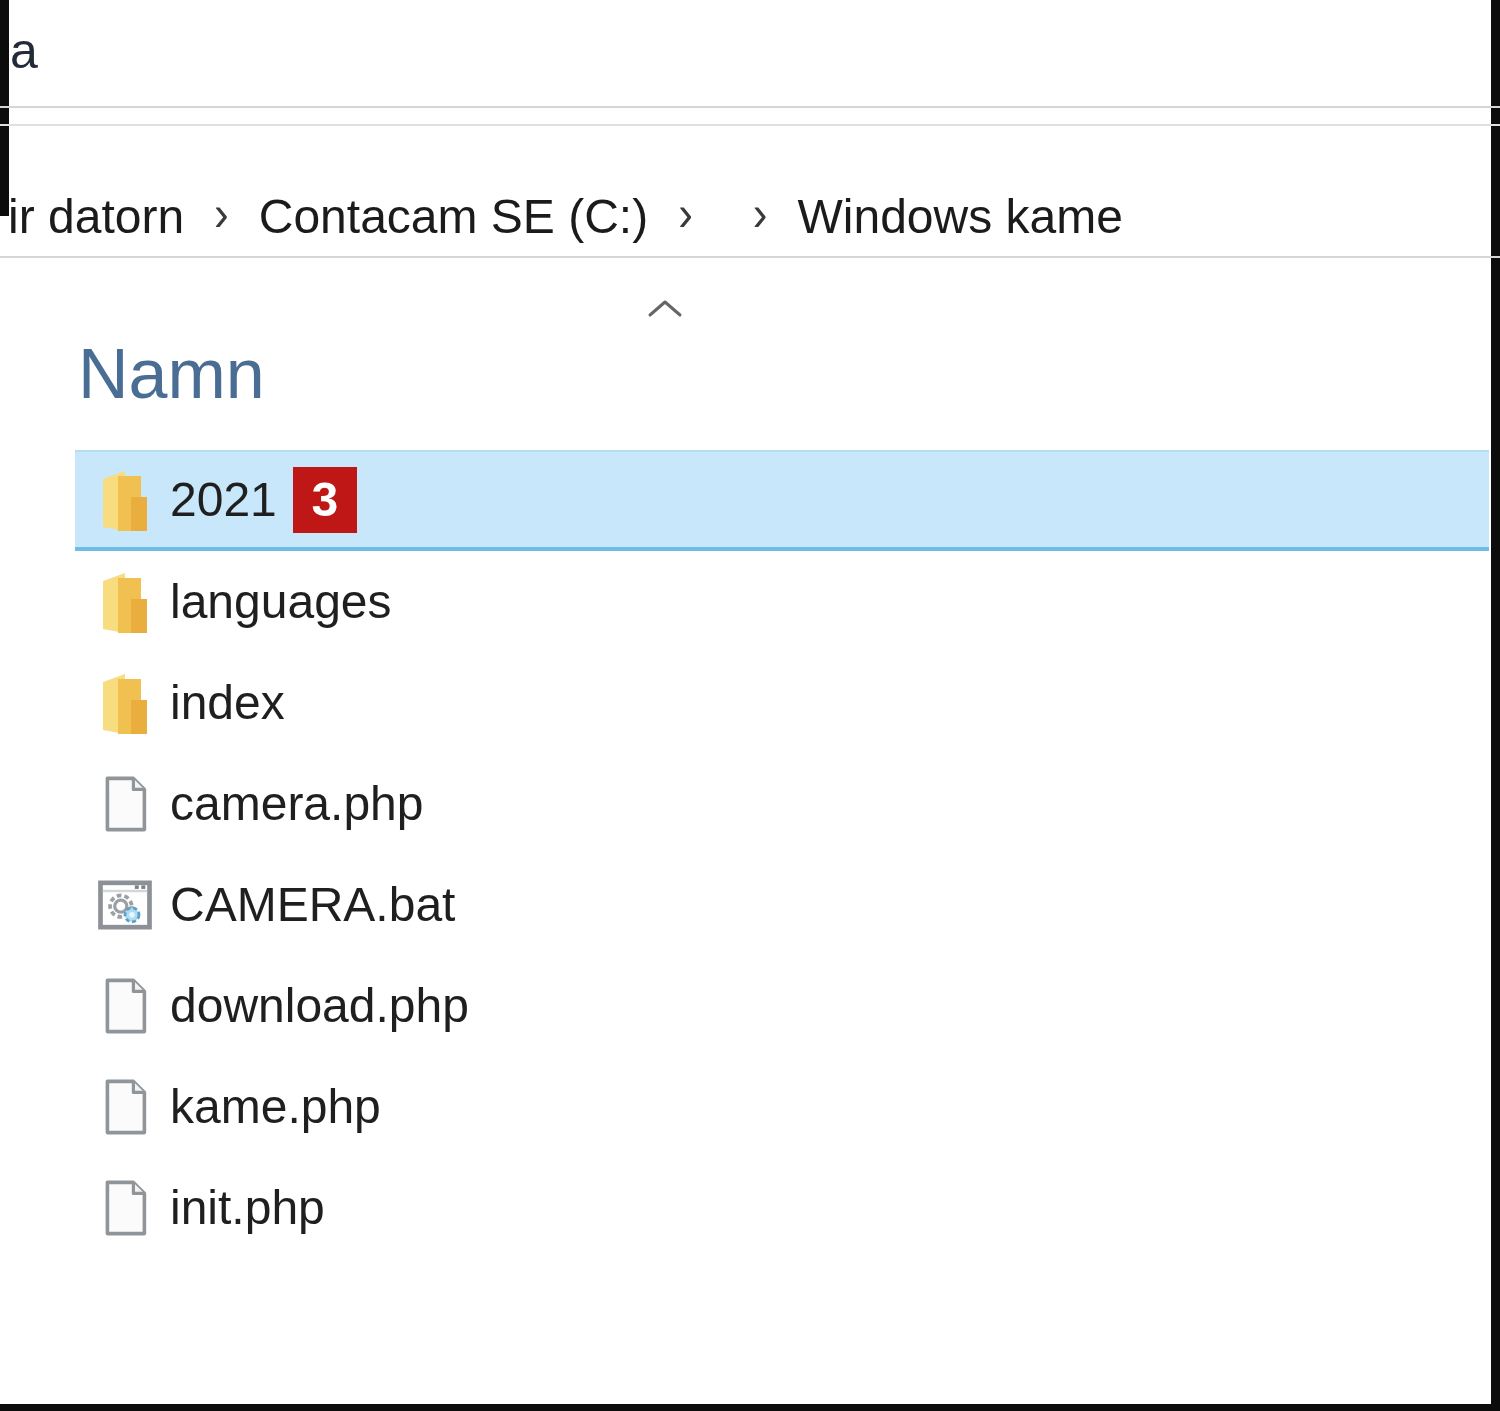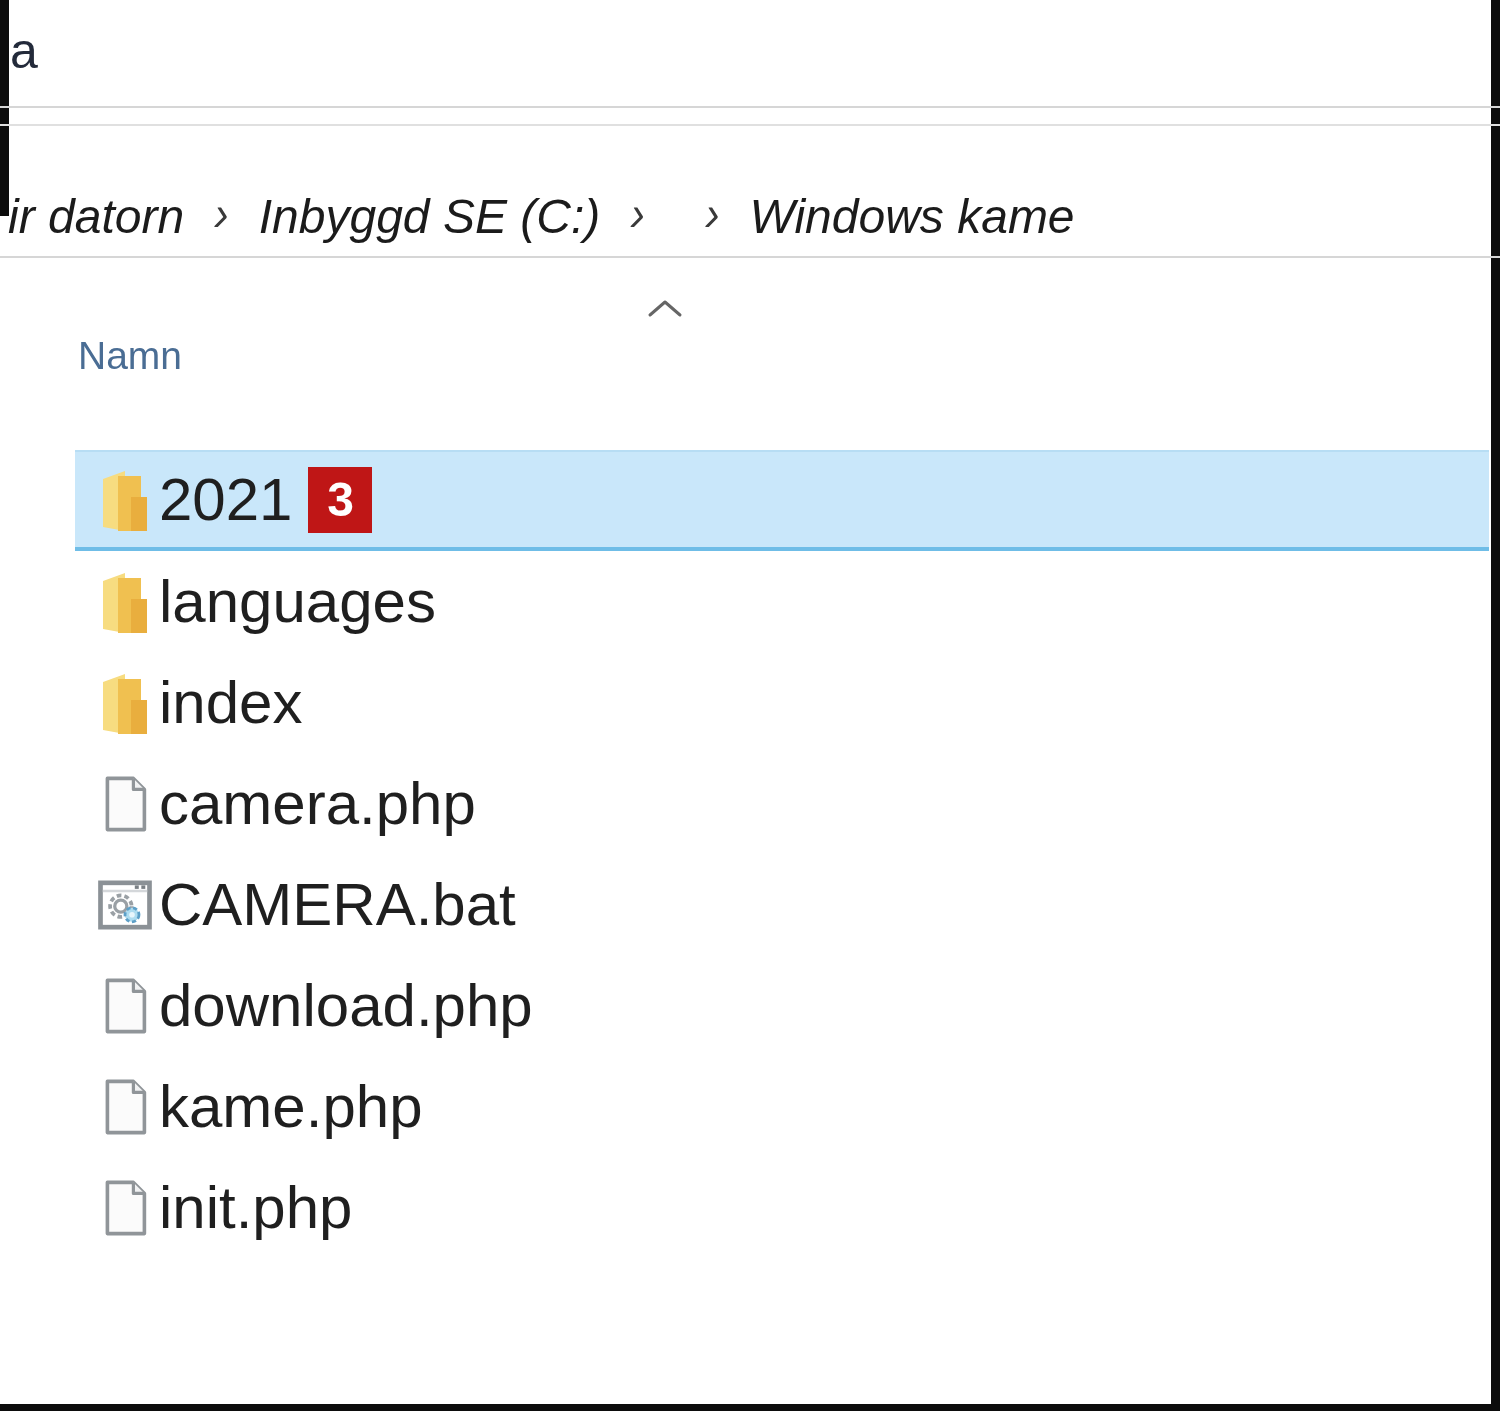--- a/index.html
+++ b/index.html
@@ -25,34 +25,34 @@
   .hline2{top:124px;background:#e0e0e0;}
   .hline3{top:256px;}
 
   
   .breadcrumb{
     position:absolute;left:8px;top:126px;right:10px;height:132px;
     display:flex;align-items:center;padding-top:24px;
     font-size:48px;color:var(--breadcrumb-text);
     white-space:nowrap;overflow:hidden;
   }
-  .crumb{display:flex;align-items:center;font-style:italic;}
+  .crumb{display:flex;align-items:center;}
   .crumb-label{cursor:default;}
   .sep{
     font-size:44px;color:#3a3a3a;margin:0 30px;transform:scaleY(1.15);
     position:relative;top:-3px;
   }
   .crumb:last-child .sep{display:none;}
 
   
   .sort-icon{position:absolute;left:646px;top:297px;}
 
   
   .col-header{
-    position:absolute;left:78px;top:334px;font-size:39px;
+    position:absolute;left:78px;top:334px;font-size:70px;
     color:var(--header-text);cursor:default;
   }
 
   
   .file-list{
     position:absolute;left:75px;top:450px;width:1414px;height:955px;
     overflow:hidden;
   }
   .row{
     height:101px;display:flex;align-items:center;box-sizing:border-box;
@@ -65,21 +65,21 @@
   }
   .icon-slot{
     width:60px;display:flex;justify-content:center;align-items:center;
     flex:none;
   }
   .row .icon{display:none;line-height:0;}
   .row.t-folder .icon-folder{display:block;}
   .row.t-bat .icon-bat{display:block;}
   .row.t-doc .icon-doc{display:block;}
   .fname{
-    margin-left:4px;font-size:60px;color:var(--item-text);
+    margin-left:15px;font-size:48px;color:var(--item-text);
     white-space:nowrap;
   }
   .badge{
     margin-left:16px;width:64px;height:66px;flex:none;
     background:var(--badge-bg);color:var(--badge-text);
     font-size:48px;font-weight:bold;
     display:flex;align-items:center;justify-content:center;
   }
 </style>
 </head>
@@ -95,21 +95,21 @@
 <div class="hline hline2"></div>
 <div class="hline hline3"></div>
 
 <div class="breadcrumb">
 
 <span class="crumb">
       <span class="crumb-label">ir datorn</span>
       <span class="sep">›</span>
     </span>
     <span class="crumb">
-      <span class="crumb-label">Inbyggd SE (C:)</span>
+      <span class="crumb-label">Contacam SE (C:)</span>
       <span class="sep">›</span>
     </span>
     <span class="crumb">
       <span class="sep">›</span>
     </span>
     <span class="crumb">
       <span class="crumb-label">Windows kame</span>
 
     </span>
   </div>

